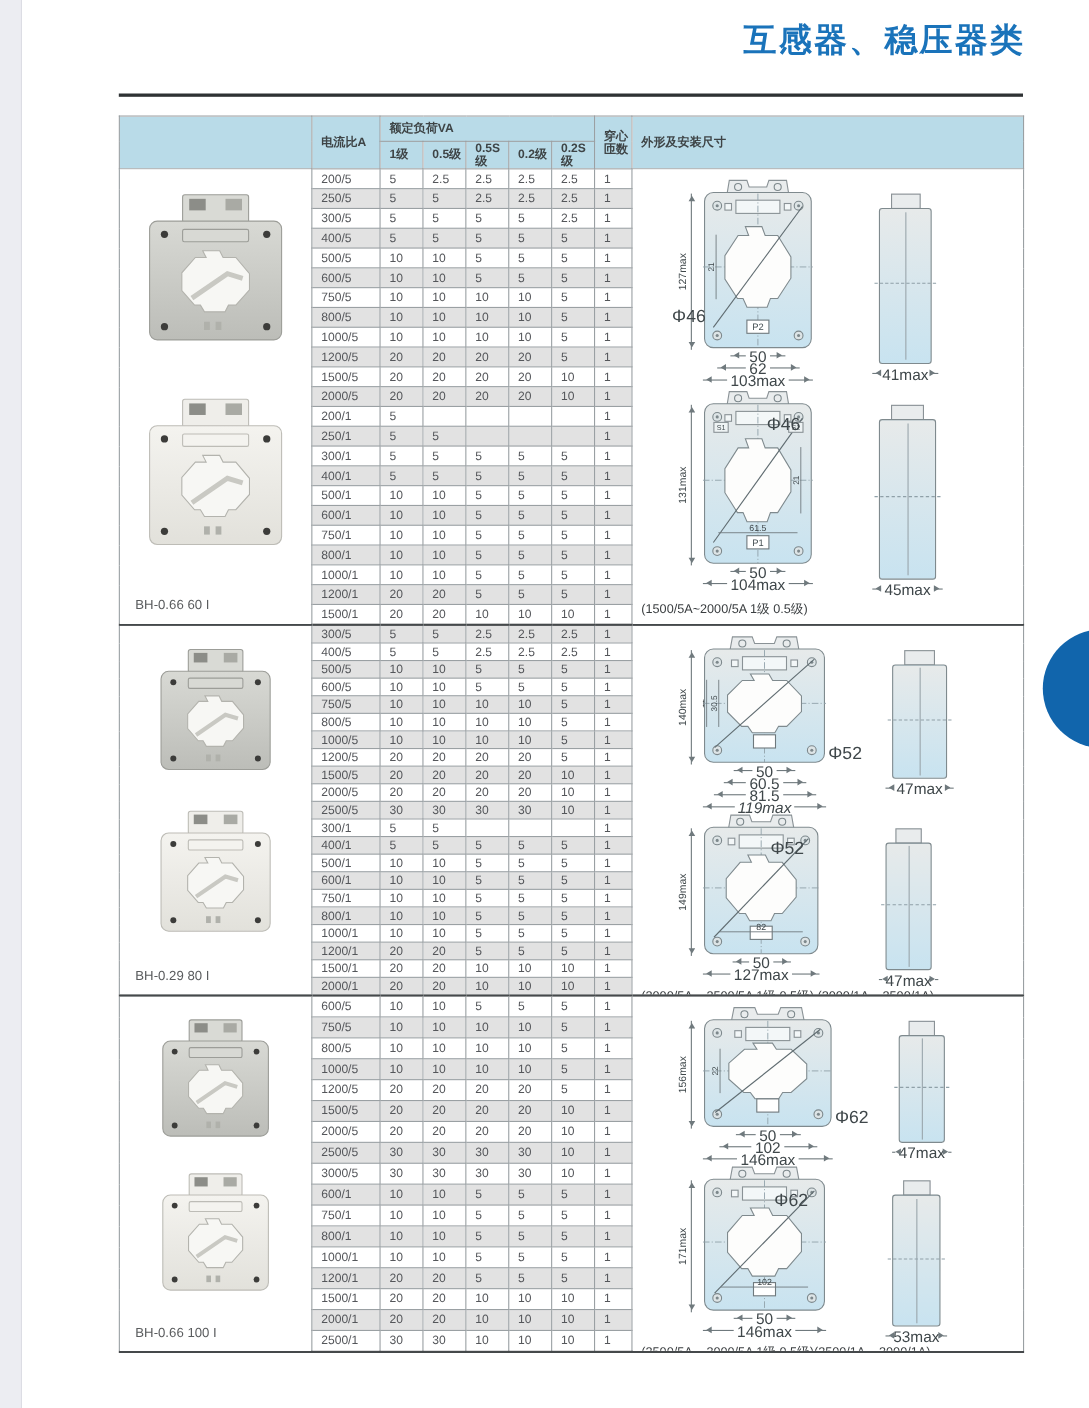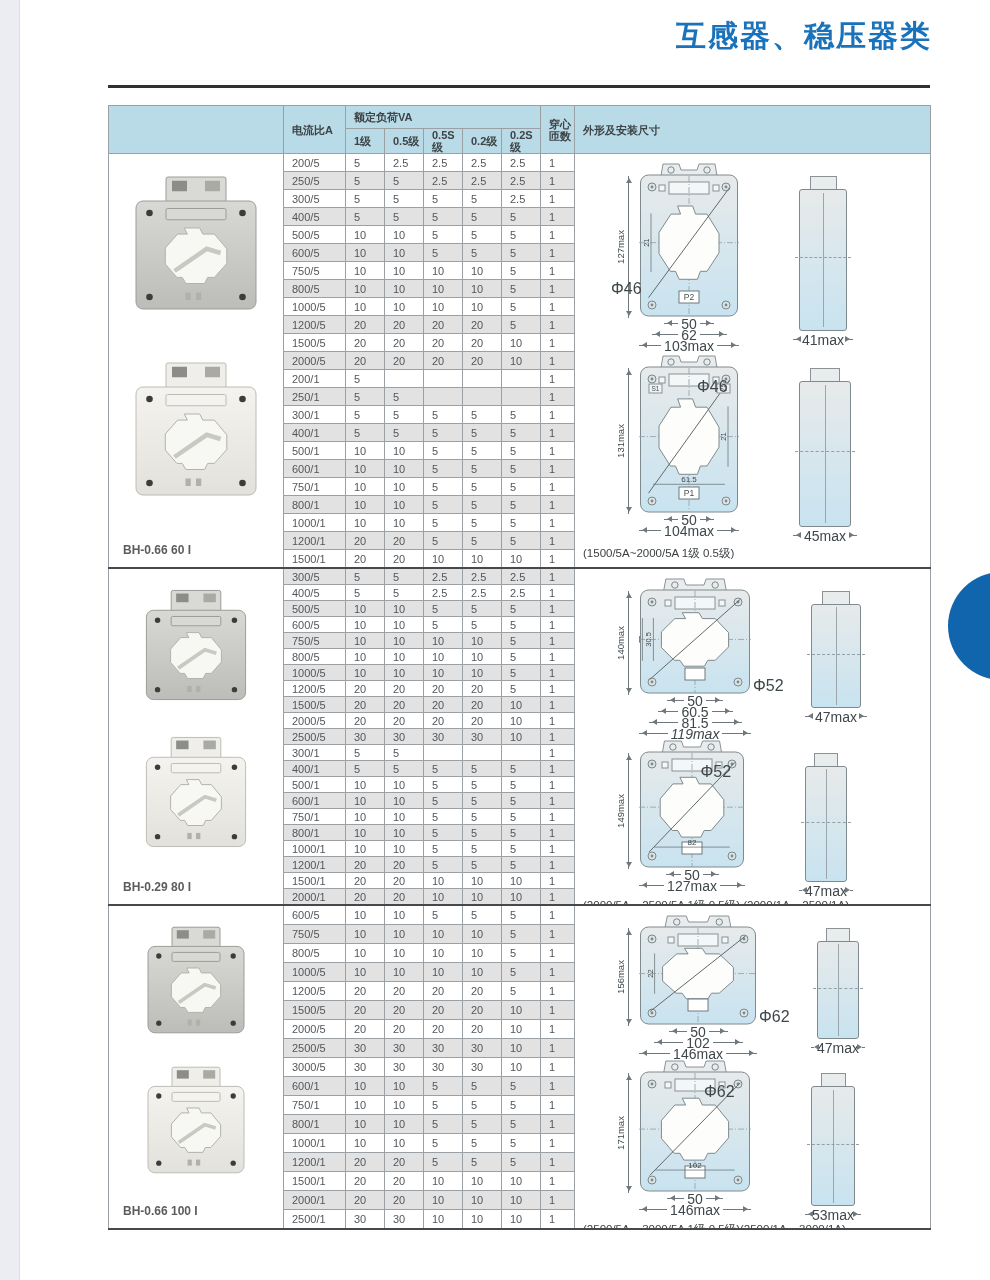--- a/index.html
+++ b/index.html
@@ -21,21 +21,21 @@
   .ct thead th{background:#b9dbe8;color:#3e4446;font-weight:bold;height:21px;line-height:1.1;}
   .ct thead tr:first-child th{height:22px;}
   .ct tbody tr.alt td.data{background:#e2e2e2;}
   .ct tbody td.data{background:#ffffff;white-space:nowrap;}
   .ct tbody tr.s0 td{height:17px;}
   .ct tbody tr.s1r td{height:15px;}
   .ct tbody tr.s2r td{height:18px;}
   .ct tbody tr.sec-first > td{border-top:2px solid #45494b;}
 
   td.pcell,td.dcell{position:relative;background:#fff;padding:0;}
-  .pwrap{position:absolute;inset:0;display:flex;flex-direction:column;align-items:center;justify-content:space-between;padding:14px 0 6px 0;box-sizing:border-box;font-weight:bold;}
+  .pwrap{position:absolute;inset:0;display:flex;flex-direction:column;align-items:center;justify-content:space-between;padding:14px 0 6px 0;box-sizing:border-box;}
   .model-label{align-self:flex-start;margin:4px 0 4px 14px;font-size:12px;color:#5a5c5e;}
 
   .dwrap{position:absolute;inset:0;display:flex;flex-direction:column;justify-content:space-between;padding:8px 2px 4px 6px;box-sizing:border-box;}
   .dgroup{display:flex;align-items:flex-start;gap:26px;margin-left:30px;position:relative;}
   .fwrap{position:relative;}
   .frontbox{display:block;}
   .vdim{position:absolute;left:0;top:14px;width:28px;}
   .vline{position:absolute;left:17px;top:0;width:1px;height:100%;background:#6f797d;}
   .vline::before{content:'';position:absolute;top:-1px;left:-2.5px;border:3px solid transparent;border-bottom:5px solid #6f797d;}
   .vline::after{content:'';position:absolute;bottom:-1px;left:-2.5px;border:3px solid transparent;border-top:5px solid #6f797d;}

